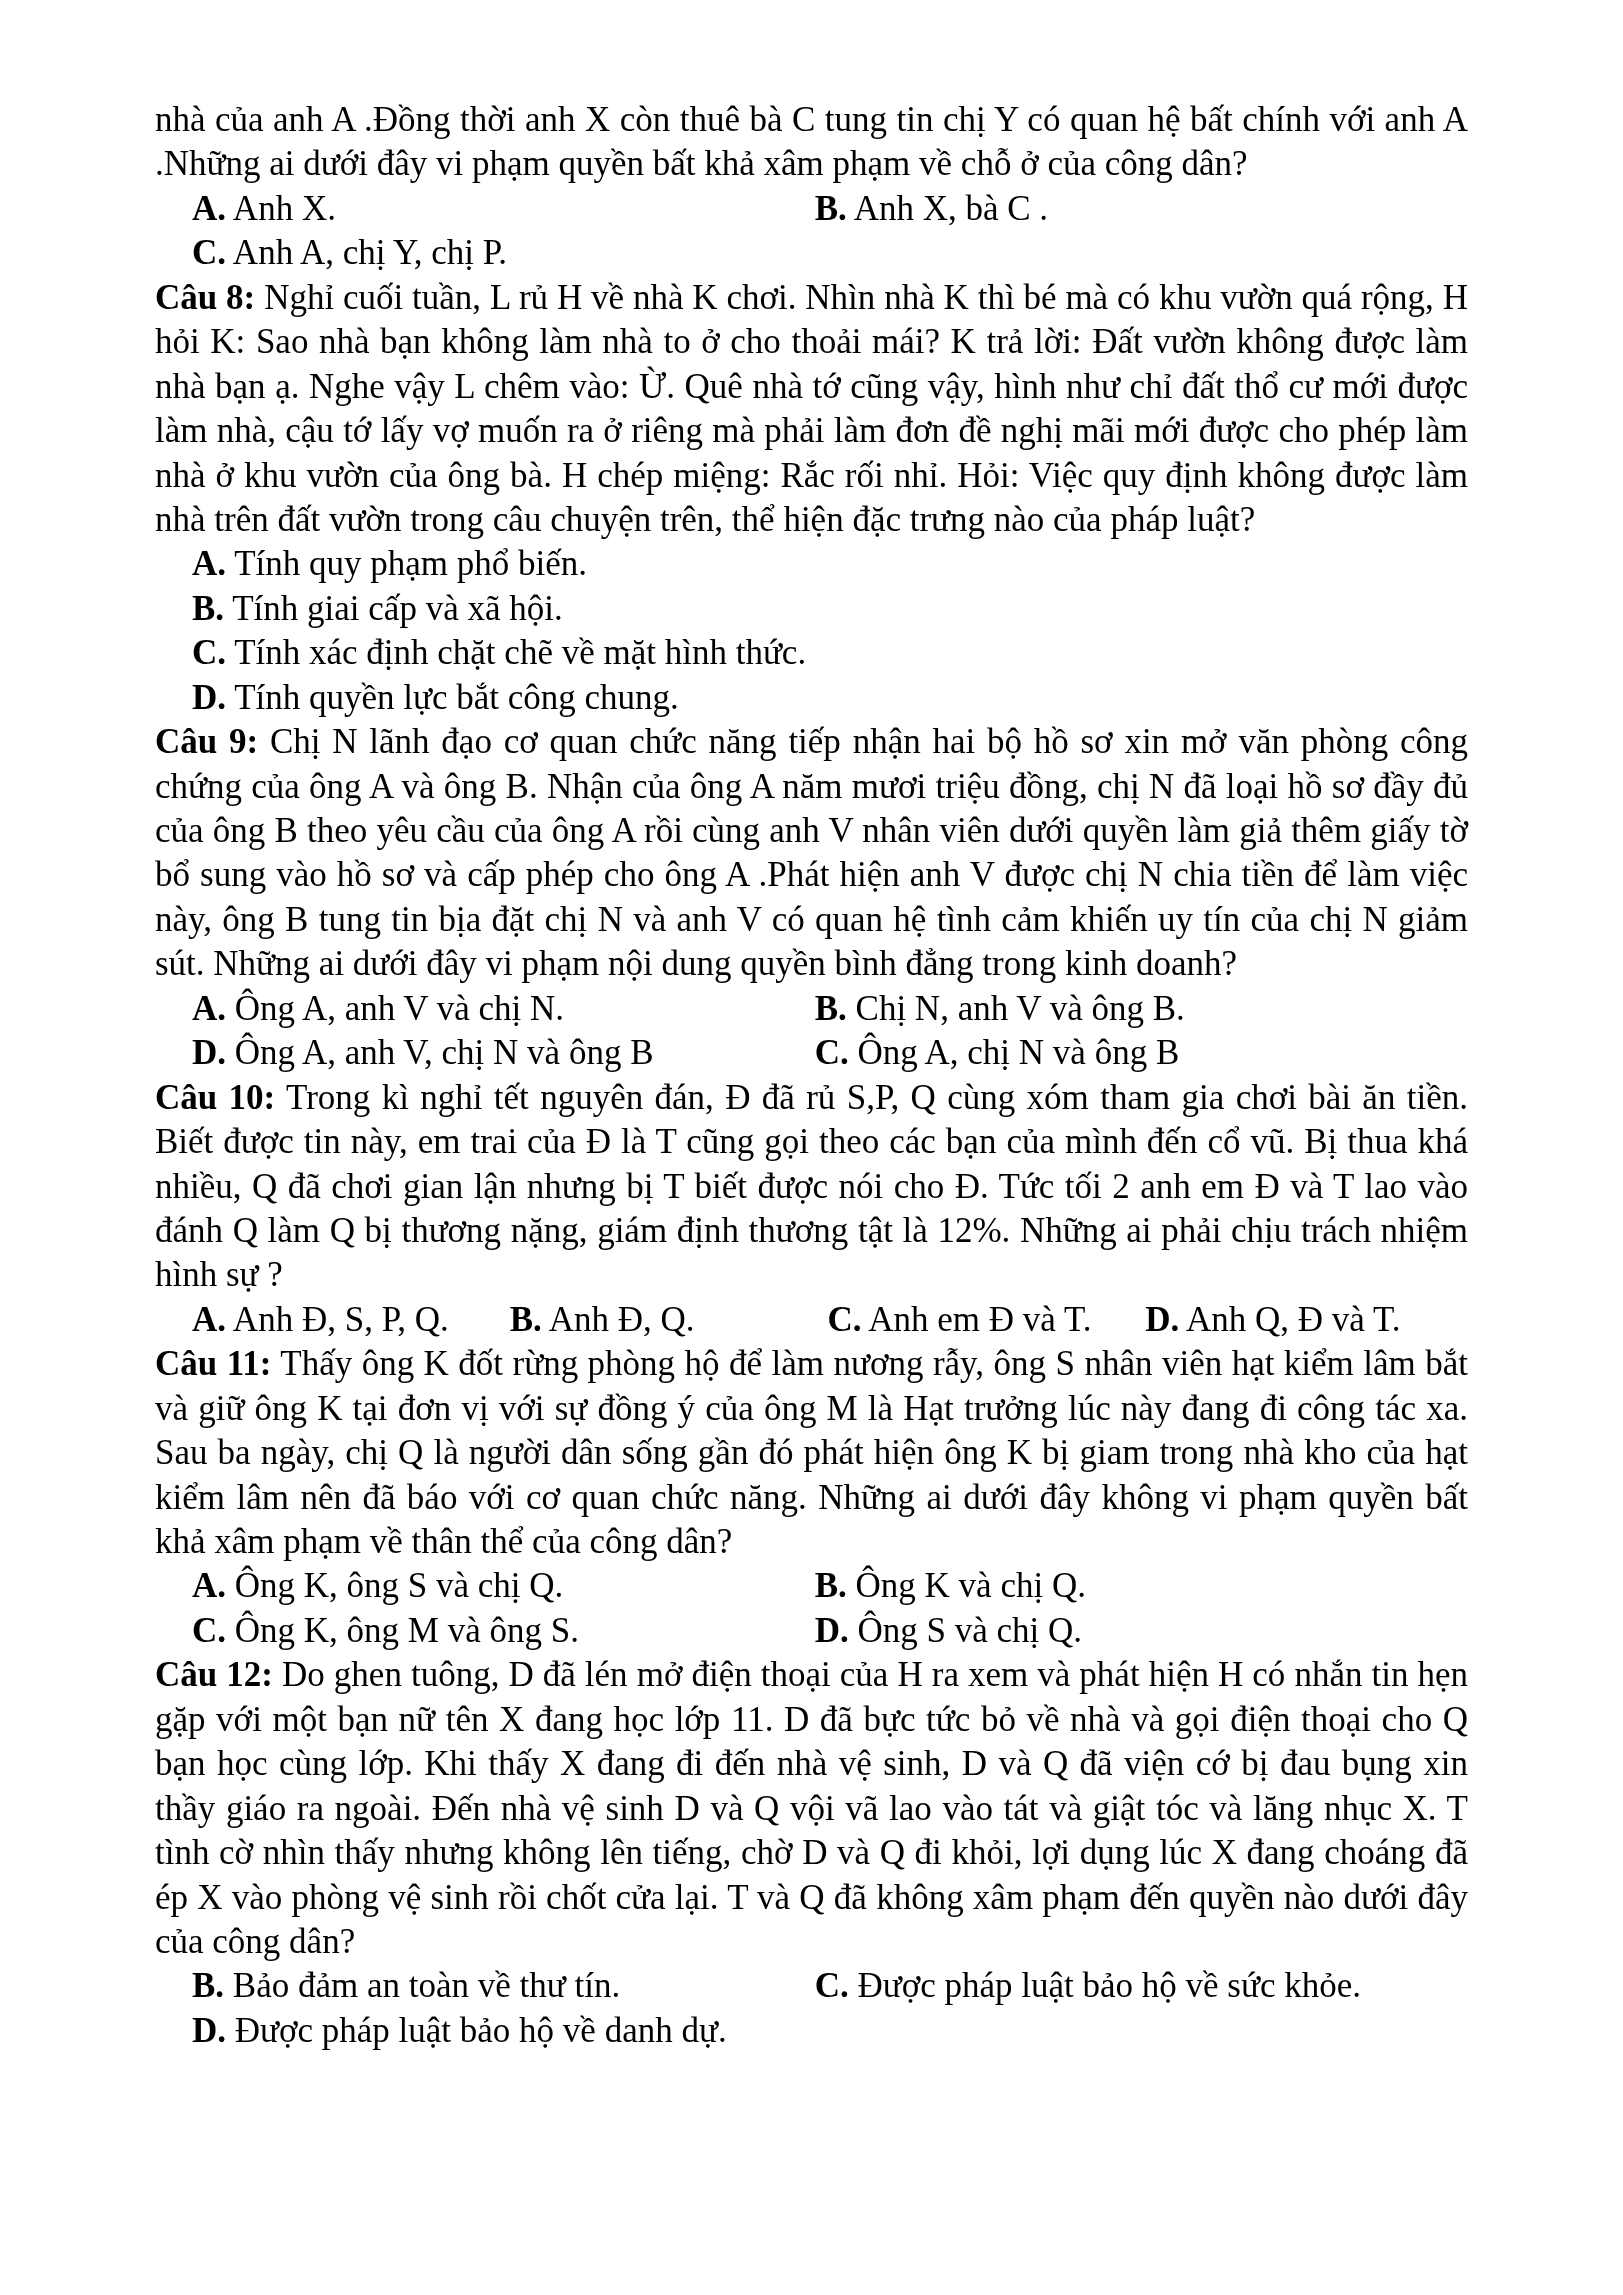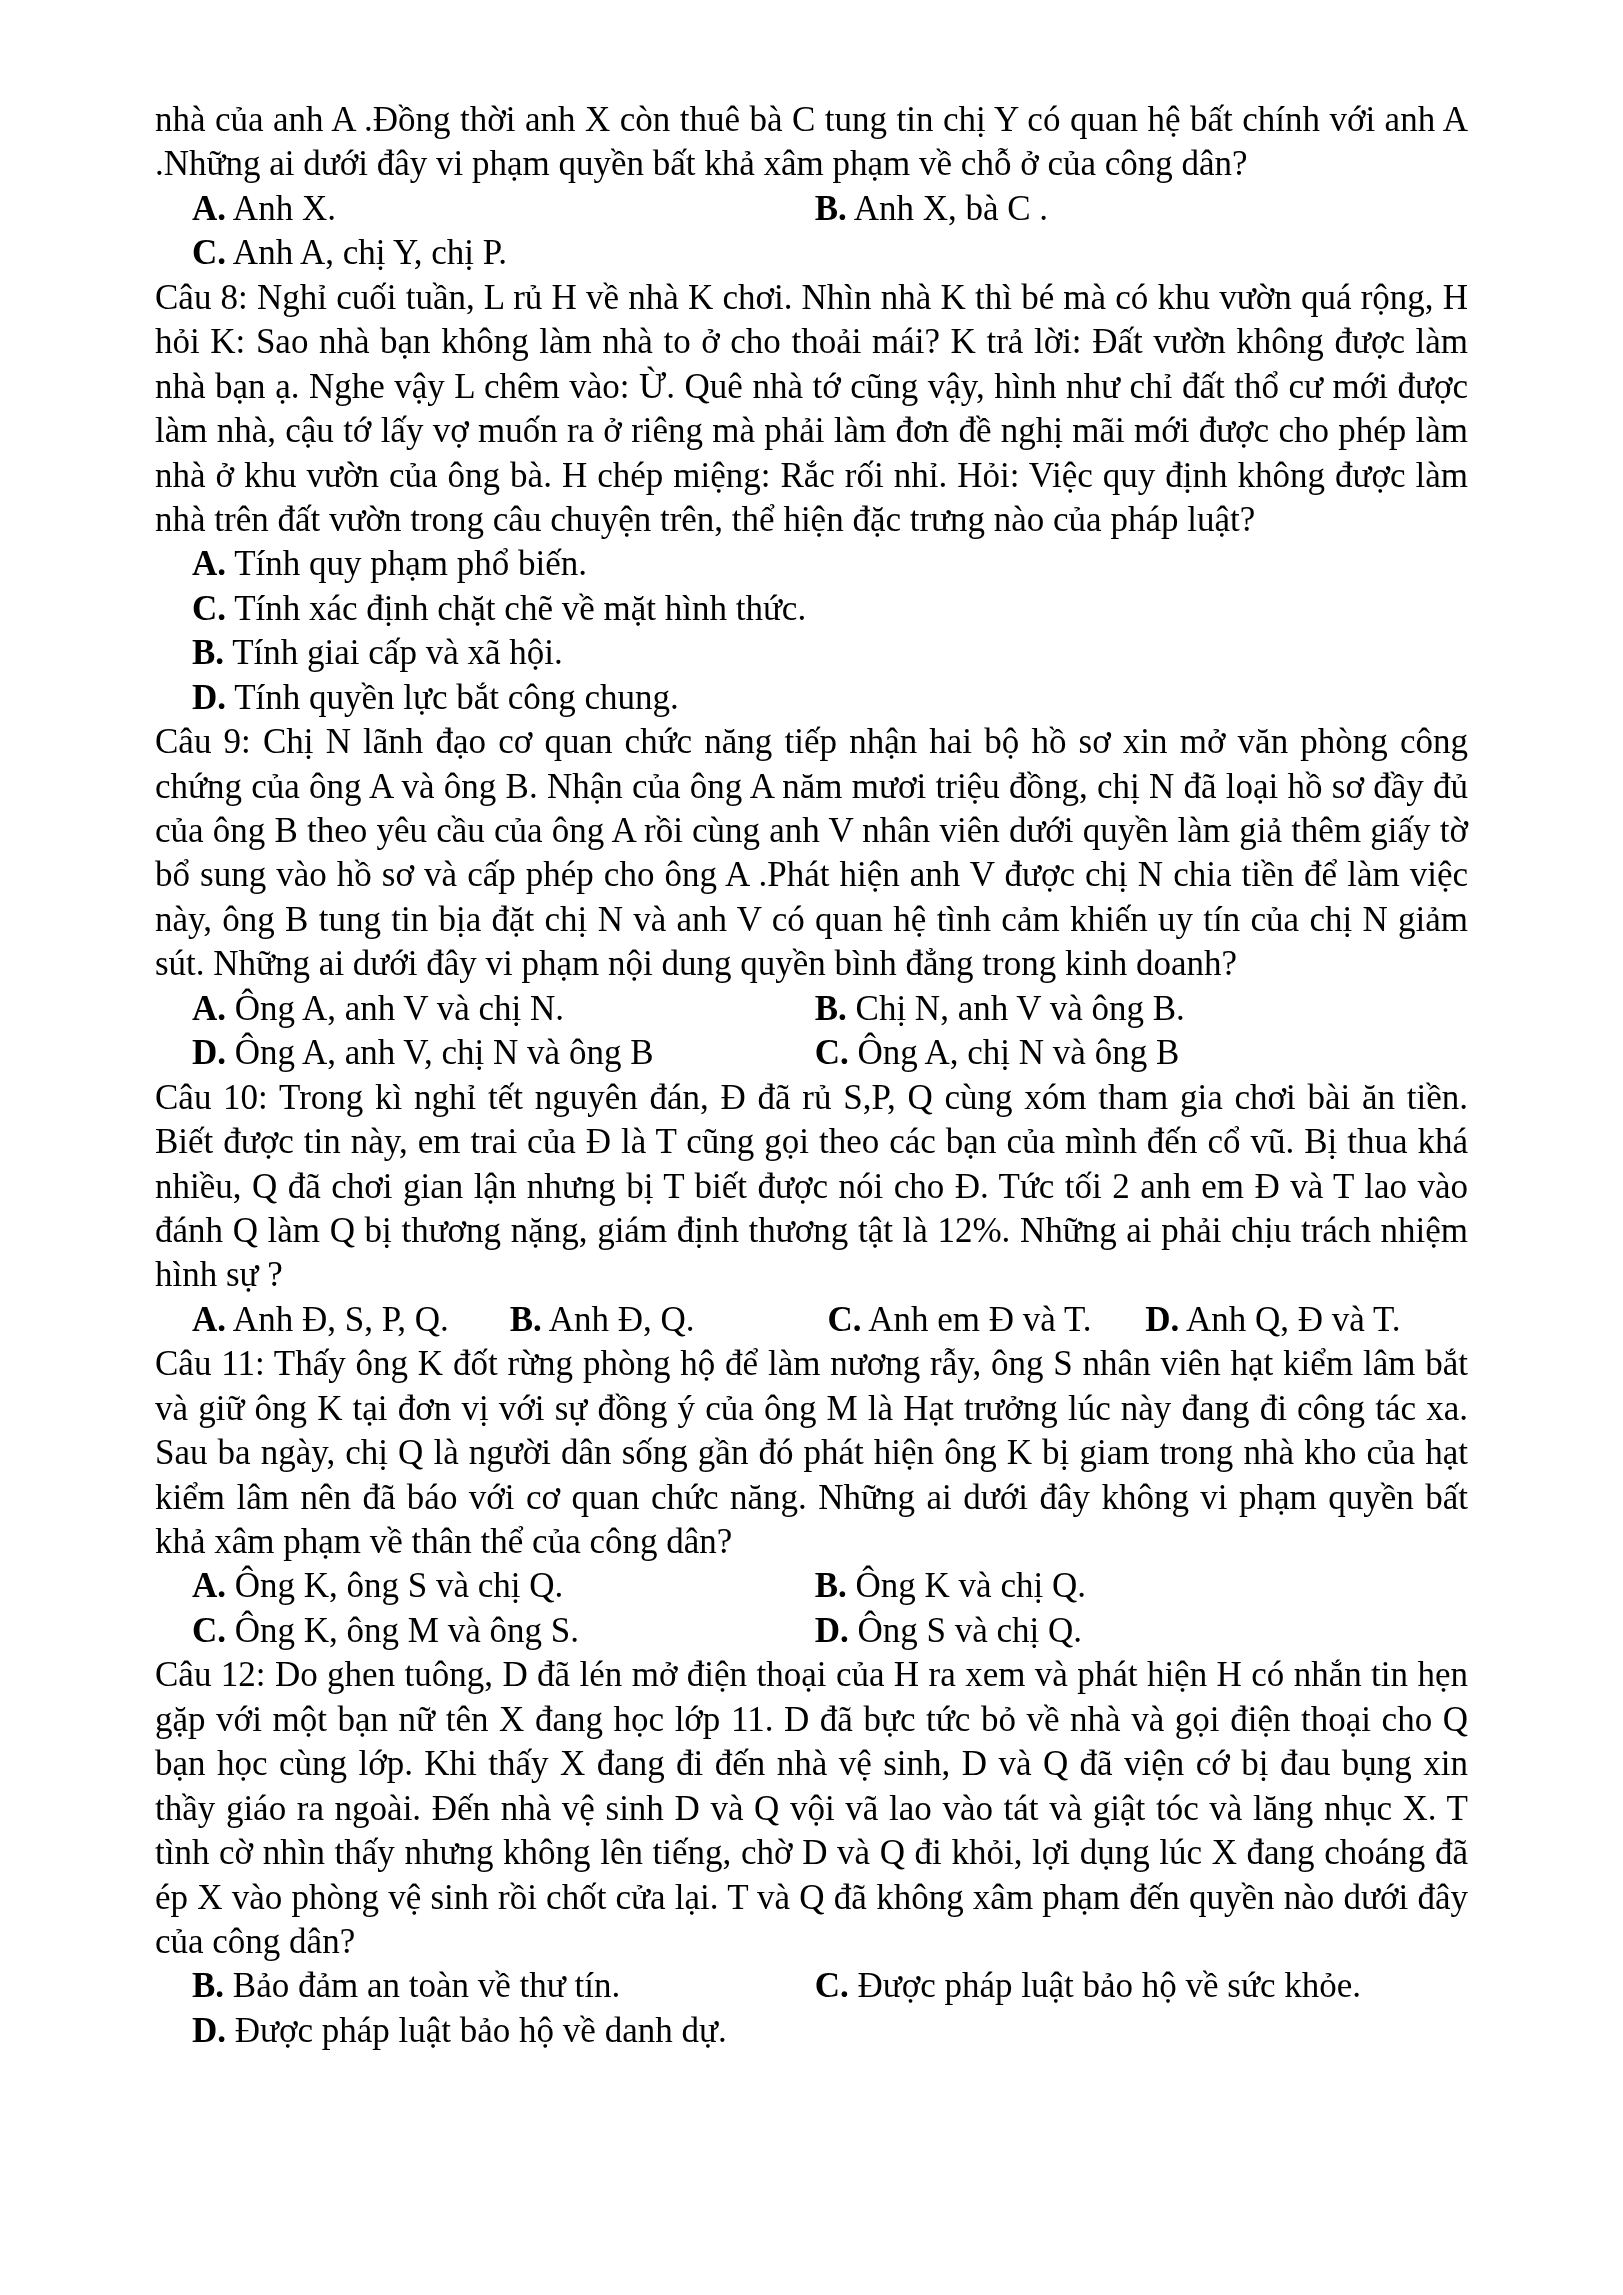--- a/index.html
+++ b/index.html
@@ -16,21 +16,21 @@
     width: 1623px;
     min-height: 2295px;
     padding: 98px 155px 92px 155px;
     background: #ffffff;
     border-radius: 32px;
   }
   .question { margin: 0; }
   .q-text {
     text-align: justify;
   }
-  .q-label { font-weight: normal; }
+  .q-label { font-weight: bold; }
   .answers {
     padding-left: 37px;
   }
   .answers .answer { white-space: nowrap; }
   .layout-stacked .answer { display: block; }
   .layout-two-col {
     display: grid;
     grid-template-columns: 48.8% 1fr;
   }
   .layout-one-row {
@@ -50,22 +50,22 @@
         <div class="answers layout-two-col">
           <div class="answer"><b class="a-label">A.</b> <span>Anh X.</span></div>
           <div class="answer"><b class="a-label">B.</b> <span>Anh X, bà C .</span></div>
           <div class="answer"><b class="a-label">C.</b> <span>Anh A, chị Y, chị P.</span></div>
         </div>
       </section>
       <section class="question">
         <p class="q-text"><b class="q-label">Câu 8:</b> <span>Nghỉ cuối tuần, L rủ H về nhà K chơi. Nhìn nhà K thì bé mà có khu vườn quá rộng, H hỏi K: Sao nhà bạn không làm nhà to ở cho thoải mái? K trả lời: Đất vườn không được làm nhà bạn ạ. Nghe vậy L chêm vào: Ừ. Quê nhà tớ cũng vậy, hình như chỉ đất thổ cư mới được làm nhà, cậu tớ lấy vợ muốn ra ở riêng mà phải làm đơn đề nghị mãi mới được cho phép làm nhà ở khu vườn của ông bà. H chép miệng: Rắc rối nhỉ. Hỏi: Việc quy định không được làm nhà trên đất vườn trong câu chuyện trên, thể hiện đặc trưng nào của pháp luật?</span></p>
         <div class="answers layout-stacked">
           <div class="answer"><b class="a-label">A.</b> <span>Tính quy phạm phổ biến.</span></div>
+          <div class="answer"><b class="a-label">B.</b> <span>Tính giai cấp và  xã hội.</span></div>
           <div class="answer"><b class="a-label">C.</b> <span>Tính xác định chặt chẽ về mặt hình thức.</span></div>
-          <div class="answer"><b class="a-label">B.</b> <span>Tính giai cấp và  xã hội.</span></div>
           <div class="answer"><b class="a-label">D.</b> <span>Tính quyền lực bắt công chung.</span></div>
         </div>
       </section>
       <section class="question">
         <p class="q-text"><b class="q-label">Câu 9:</b> <span>Chị N lãnh đạo cơ quan chức năng tiếp nhận hai bộ hồ sơ xin mở văn phòng công chứng của ông A và ông B. Nhận của ông A năm mươi triệu đồng, chị N đã loại hồ sơ đầy đủ của ông B theo yêu cầu của ông A rồi cùng anh V nhân viên dưới quyền làm giả thêm giấy tờ bổ sung vào hồ sơ và cấp phép cho ông A .Phát hiện anh V được chị N chia tiền để làm việc này, ông B tung tin bịa đặt chị N và anh V có quan hệ tình cảm khiến uy tín của chị N giảm sút. Những ai dưới đây vi phạm nội dung quyền bình đẳng trong kinh doanh?</span></p>
         <div class="answers layout-two-col">
           <div class="answer"><b class="a-label">A.</b> <span>Ông A, anh V và chị N.</span></div>
           <div class="answer"><b class="a-label">B.</b> <span>Chị N, anh V và ông B.</span></div>
           <div class="answer"><b class="a-label">D.</b> <span>Ông A, anh V, chị N và ông B</span></div>
           <div class="answer"><b class="a-label">C.</b> <span>Ông A, chị N và ông B</span></div>

